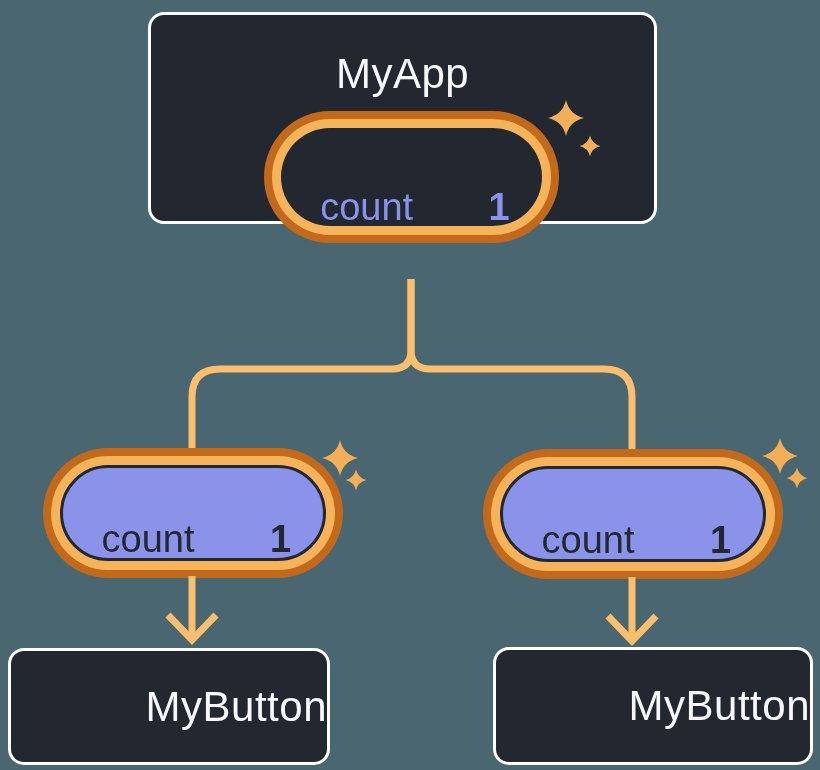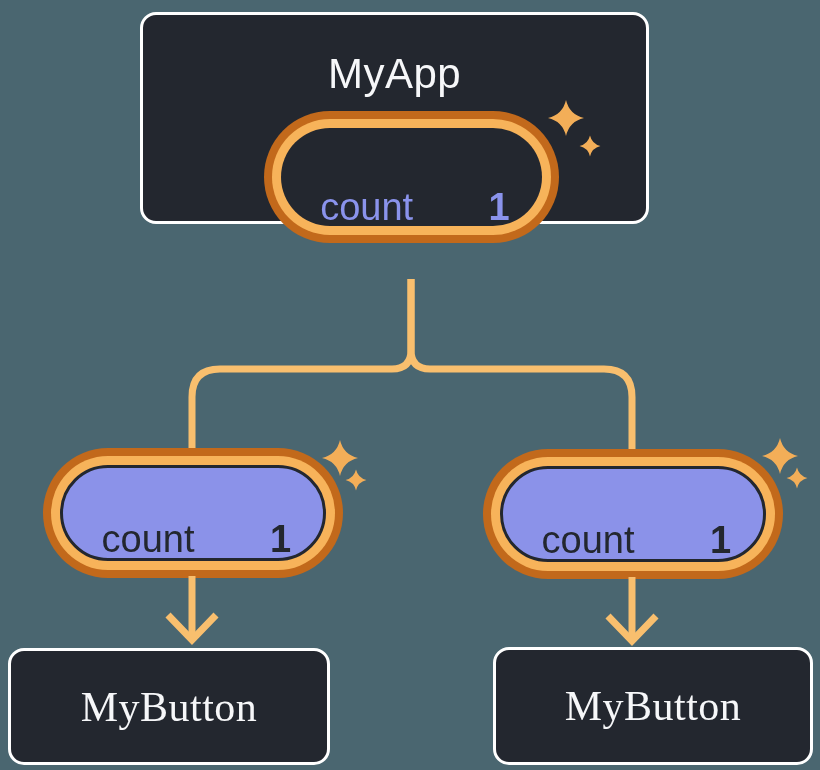--- a/index.html
+++ b/index.html
@@ -24,37 +24,36 @@
   .layer-front  { z-index: 3; }
 
   .card {
     position: absolute;
     box-sizing: border-box;
     background: var(--card_bg, #23272F);
     border: 3px solid var(--card_border, #FFFFFF);
     border-radius: 16px;
     z-index: 2;
   }
-  .card-root   { left: 140px; top: 12px;  width: 509px; height: 212px; }
+  .card-root   { left: 148px; top: 12px;  width: 509px; height: 212px; }
   .card-btn-l  { left: 8px;   top: 648px; width: 322px; height: 117px; }
   .card-btn-r  { left: 493px; top: 647px; width: 320px; height: 118px; }
 
   .card-title {
     color: var(--light_text, #F6F7F9);
     font-size: 42px;
     line-height: 1;
     text-align: center;
     letter-spacing: 0.5px;
   }
   .card-root .card-title { margin-top: 38px; }
   .card-btn {
     display: flex;
     align-items: center;
-    justify-content: center;
-    font-family: Liberation Serif, serif;
+    justify-content: flex-end;
   }
 
   .pill {
     position: absolute;
     box-sizing: border-box;
     background: var(--ring_outer, #C2691B);
     border-radius: 999px;
     padding: 8px;
     z-index: 2;
   }

